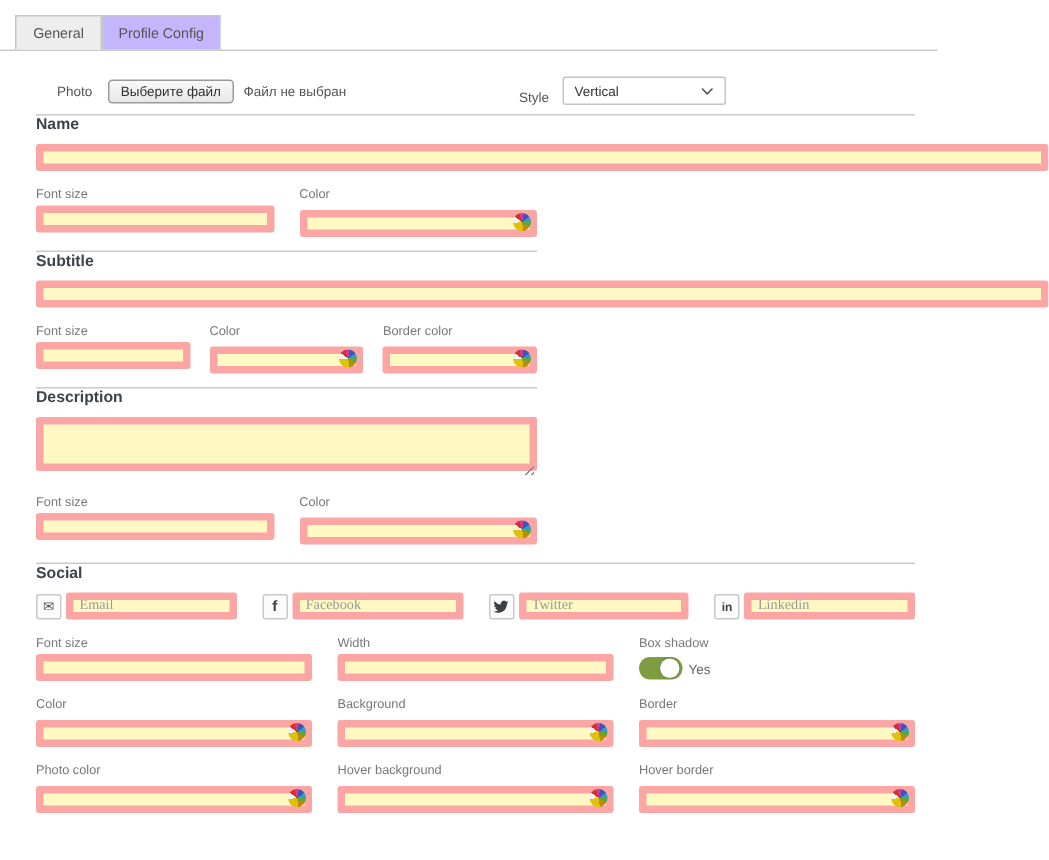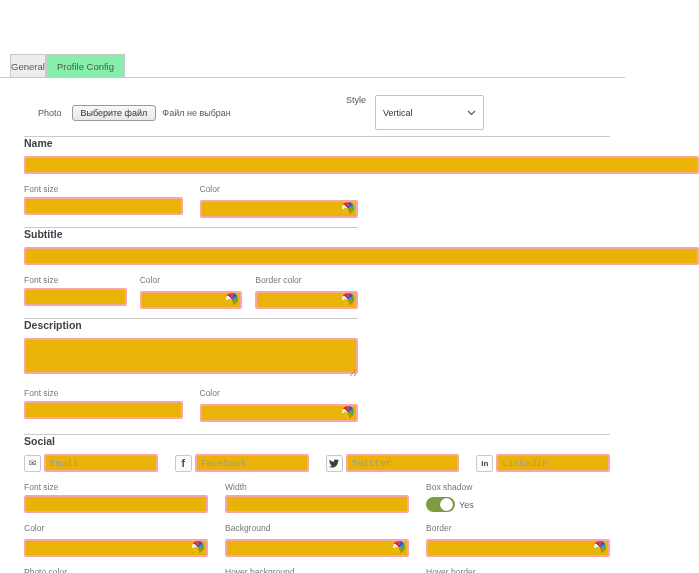--- a/index.html
+++ b/index.html
@@ -1,46 +1,46 @@
 <!DOCTYPE html>
 <html><head>
 <meta charset="utf-8">
 <style>
   * { box-sizing: border-box; margin: 0; padding: 0; }
   html, body { width: 699px; height: 573px; background: #fff; overflow: hidden; }
   body { font-family: "Liberation Sans", "DejaVu Sans", sans-serif; color: #444; }
 
   
   .tabbar { display: flex; align-items: flex-end; margin-top: 10px; width: 625px; border-bottom: 1px solid #c9c9c9; padding-left: 10px; }
-  .tab { border: 1px solid #c9c9c9; border-bottom: none; font-size: 9.5px; color: #555; padding: 6px 0 5px 0; text-align: center; cursor: pointer; background: #86efac; }
+  .tab { border: 1px solid #c9c9c9; border-bottom: none; font-size: 9.5px; color: #555; padding: 6px 0 5px 0; text-align: center; cursor: pointer; background: #c4b5fd; }
   .tab.active { background: #ededed; }
-  .tab-general { width: 36px; margin-top: 44px; }
+  .tab-general { width: 58px; }
   .tab-profile { width: 79px; }
 
   .content { padding-left: 24px; }
 
   
   .photo-row { display: flex; align-items: center; margin-top: 17px; width: 586px; font-size: 9px; }
   .photo-label { color: #555; margin-left: 14px; margin-right: 10px; text-align: right; }
   .file-btn { border: 1px solid #9a9a9a; border-radius: 3px; background: linear-gradient(#f8f8f8, #e8e8e8); font-size: 9px; color: #333; padding: 2px 8px; cursor: pointer; }
   .file-status { color: #555; margin-left: 6px; }
-  .style-group { margin-left: auto; margin-right: 126px; display: flex; align-items: flex-start; }
+  .style-group { margin-left: auto; margin-right: 126px; display: flex; align-items: flex-end; }
   .style-label { color: #555; margin-right: 9px; }
-  .select-box { width: 109px; height: 35px; border: 1px solid #c4c4c4; border-radius: 2px; display: flex; align-items: center; padding: 0 7px; font-size: 9px; color: #333; cursor: pointer; background: #fff; }
+  .select-box { width: 109px; height: 19px; border: 1px solid #c4c4c4; border-radius: 2px; display: flex; align-items: center; padding: 0 7px; font-size: 9px; color: #333; cursor: pointer; background: #fff; }
   .select-box .chev { margin-left: auto; display: flex; }
 
   
   .sep { border: none; border-top: 1px solid #c9c9c9; }
   .sep.wide { width: 586px; }
   .sep.narrow { width: 334px; }
 
   
   .section-title { font-size: 10.5px; font-weight: 700; color: #3c434a; }
   .fg-label { display: block; font-size: 8.5px; color: #777; }
-  input.txt, .textarea-wrap textarea { width: 100%; height: 18px; border: 2px solid #fca5a5; border-radius: 2px; font-size: 9.5px; color: #333; padding: 0 4px; font-family: Liberation Mono, monospace; background: #eab308; outline: none; }
+  input.txt, .textarea-wrap textarea { width: 100%; height: 18px; border: 5px solid #fca5a5; border-radius: 2px; font-size: 9.5px; color: #333; padding: 0 4px; font-family: Liberation Serif, serif; background: #fef9c3; outline: none; }
   input.txt::placeholder { color: #9a9a9a; }
   .full-input { width: 334px; margin-top: 7px; display: block; }
   .row { display: flex; gap: 17px; margin-top: 10px; }
   .row.narrow { width: 334px; }
   .row.narrow3 { width: 334px; gap: 13px; }
   .row.wide { width: 586px; }
   .col { flex: 1; min-width: 0; }
   .col .txt, .col .color-input { margin-top: 3px; }
 
   

